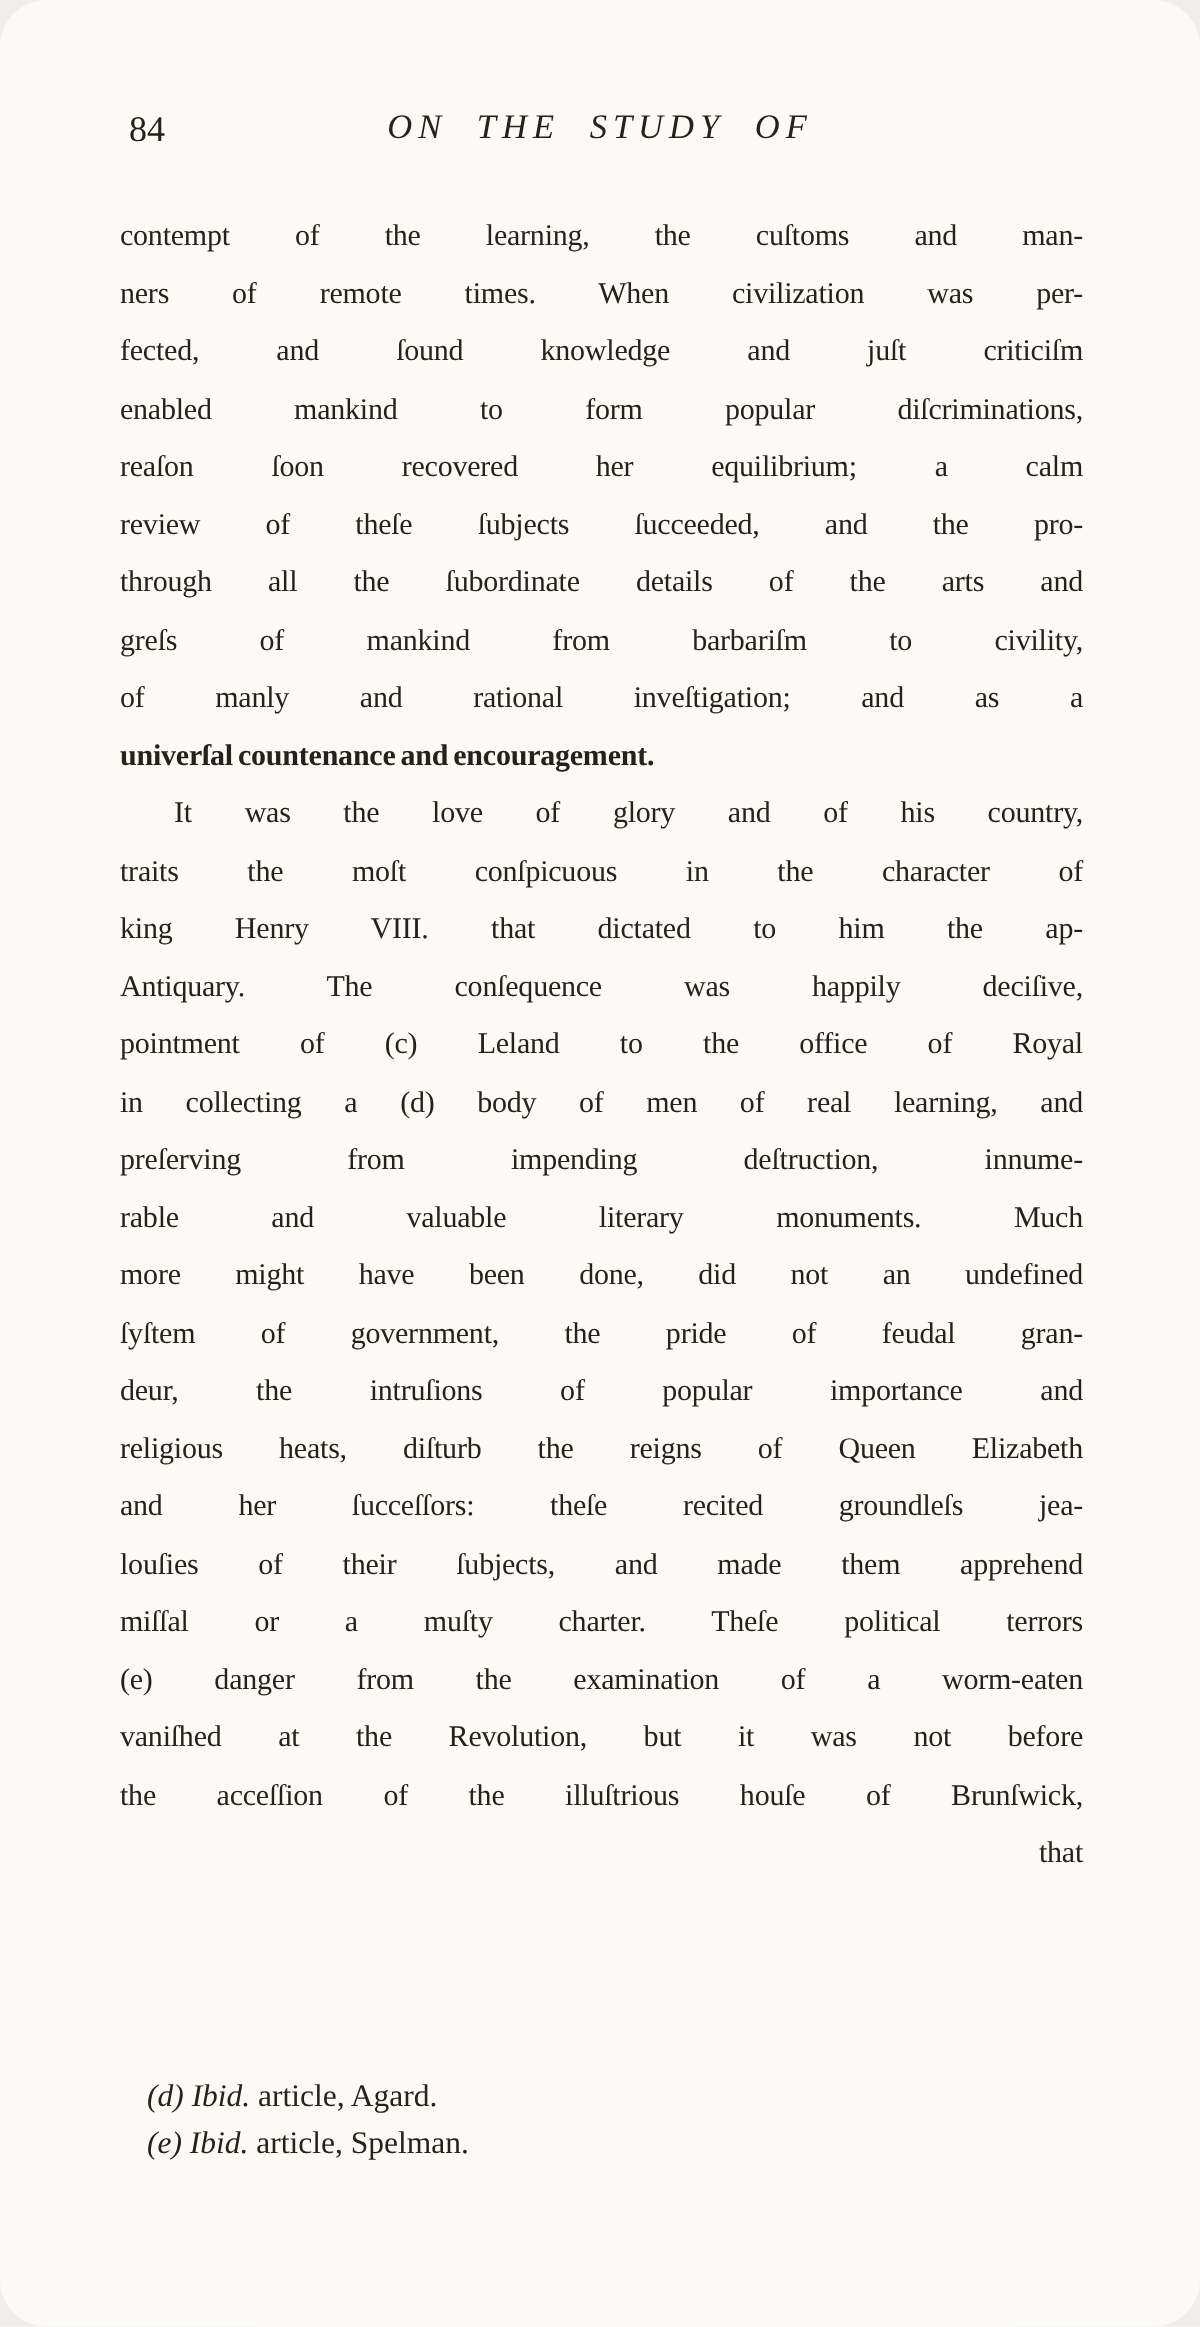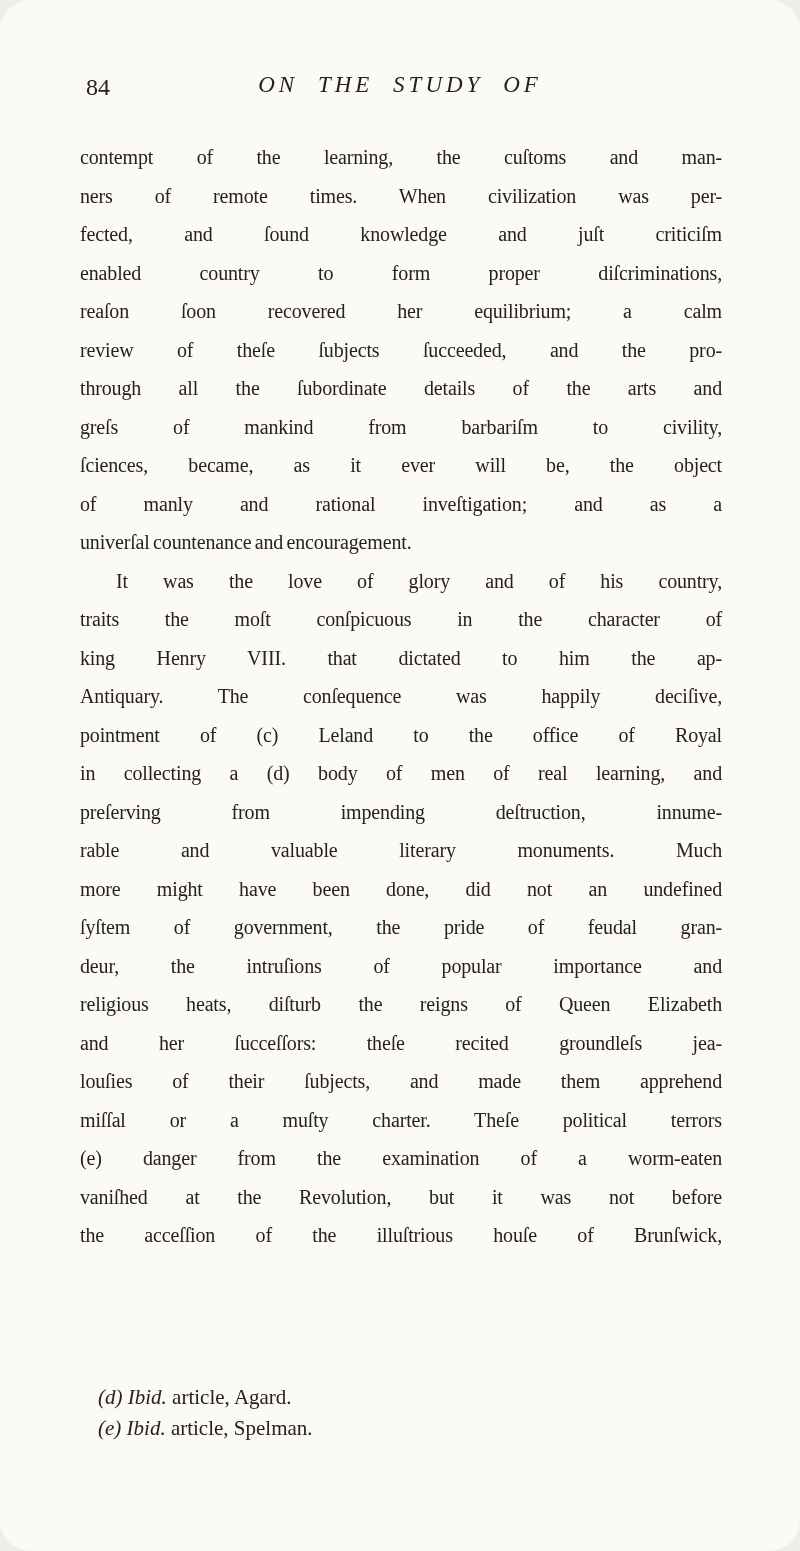--- a/index.html
+++ b/index.html
@@ -53,20 +53,21 @@
     word-spacing: -1.5px;
   }
   .paragraph { margin: 0; }
   .line {
     text-align: justify;
     text-align-last: justify;
   }
   .line.endline {
     text-align: right;
     text-align-last: left;
+    font-weight: bold;
   }
   .line.indent {
     text-indent: 36px;
   }
   .catchword {
     text-align: right;
     text-align-last: right;
   }
   .footnotes {
     position: absolute;
@@ -91,26 +92,25 @@
   <header class="running-head">
     <span class="pagenum">84</span>
     <span class="head-title">ON THE STUDY OF</span>
   </header>
 
   <main class="text-block" id="body-block">
       <div class="paragraph">
         <div class="line">contempt of the learning, the cuſtoms and man-</div>
         <div class="line">ners of remote times.  When civilization was per-</div>
         <div class="line">fected, and ſound knowledge and juſt criticiſm</div>
-        <div class="line">enabled country to form proper diſcriminations,</div>
+        <div class="line">enabled mankind to form popular diſcriminations,</div>
         <div class="line">reaſon ſoon recovered her equilibrium; a calm</div>
         <div class="line">review of theſe ſubjects ſucceeded, and the pro-</div>
         <div class="line">through all the ſubordinate details of the arts and</div>
         <div class="line">greſs of mankind from barbariſm to civility,</div>
-        <div class="line">ſciences, became, as it ever will be, the object</div>
         <div class="line">of manly and rational inveſtigation; and as a</div>
         <div class="line endline">univerſal countenance and encouragement.</div>
       </div>
       <div class="paragraph">
         <div class="line indent">It was the love of glory and of his country,</div>
         <div class="line">traits the moſt conſpicuous in the character of</div>
         <div class="line">king Henry VIII. that dictated to him the ap-</div>
         <div class="line">Antiquary.  The conſequence was happily deciſive,</div>
         <div class="line">pointment of (c) Leland to the office of Royal</div>
         <div class="line">in collecting a (d) body of men of real learning, and</div>
@@ -120,20 +120,21 @@
         <div class="line">ſyſtem of government, the pride of feudal gran-</div>
         <div class="line">deur, the intruſions of popular importance and</div>
         <div class="line">religious heats, diſturb the reigns of Queen Elizabeth</div>
         <div class="line">and her ſucceſſors:  theſe recited groundleſs jea-</div>
         <div class="line">louſies of their ſubjects, and made them apprehend</div>
         <div class="line">miſſal or a muſty charter.  Theſe political terrors</div>
         <div class="line">(e) danger from the examination of a worm-eaten</div>
         <div class="line">vaniſhed at the Revolution, but it was not before</div>
         <div class="line">the acceſſion of the illuſtrious houſe of Brunſwick,</div>
       </div>
+      <div class="line catchword">that</div>
     </main>
 
   <footer class="footnotes" id="footnotes-block">
       <div class="footnote"><span class="fn-i">(d) </span><span class="fn-i">Ibid. </span><span>article, Agard.</span></div>
       <div class="footnote"><span class="fn-i">(e) </span><span class="fn-i">Ibid. </span><span>article, Spelman.</span></div>
     </footer>
 
 </div>
 
 </body></html>

